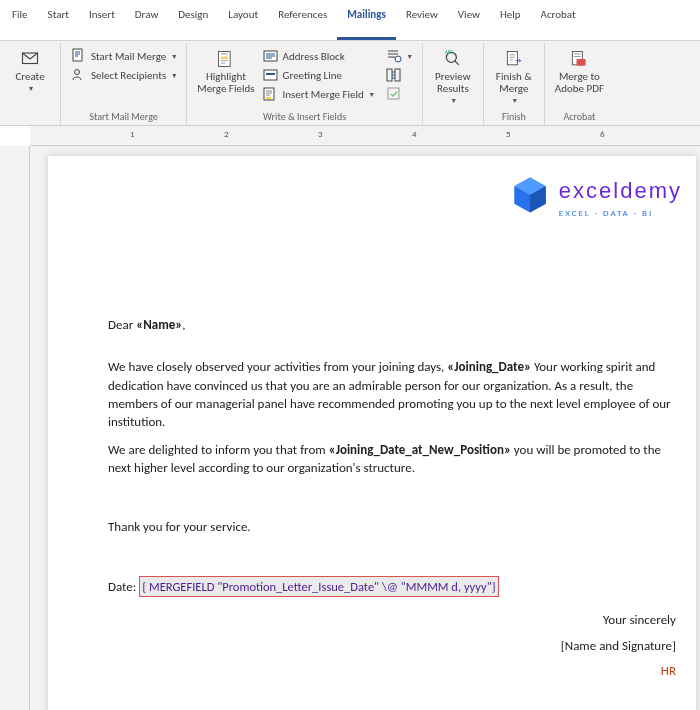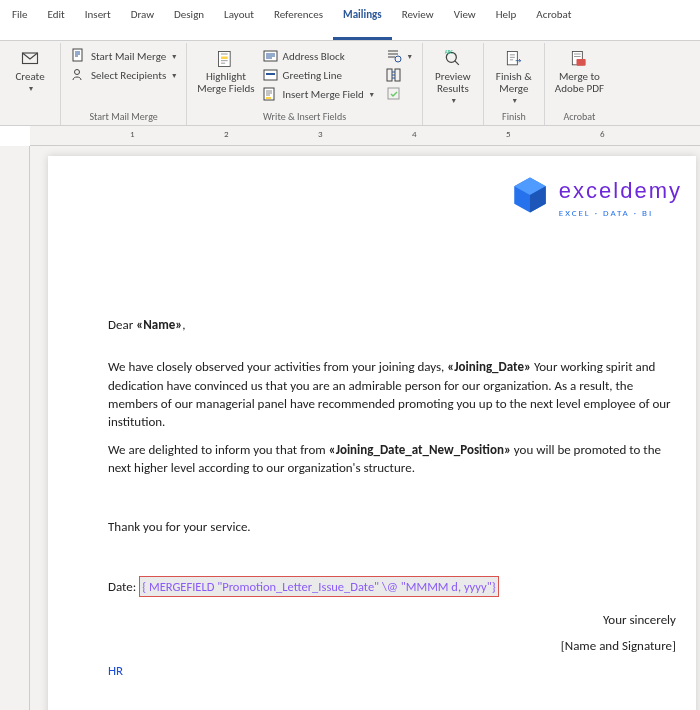--- a/index.html
+++ b/index.html
@@ -25,33 +25,33 @@
   .page { position: absolute; left: 48px; top: 10px; width: 648px; height: 580px; background: #fff; box-shadow: 0 0 8px rgba(0,0,0,0.15); padding: 20px 18px 12px 60px; font-family: Calibri, sans-serif; font-size: 13px; color: #222; line-height: 1.4; }
   .logo { position: absolute; right: 14px; top: 18px; display: flex; align-items: center; gap: 8px; }
   .logo-icon svg { width: 42px; height: 42px; }
   .logo-text { font-size: 22px; letter-spacing: 2px; color: #6d28d9; font-weight: 300; font-family: "Segoe UI Light","Segoe UI",sans-serif; }
   .logo-sub { font-size: 9px; letter-spacing: 2px; color: #2672ec; }
   .greeting { margin-top: 140px; }
   .para { margin-top: 24px; text-align: left; }
   .para2 { margin-top: 10px; }
   .thanks { margin-top: 40px; }
   .dateline { margin-top: 40px; }
-  .fieldcode { border: 1.5px solid #d9534f; padding: 1px 2px; background: #eaeaea; color: #8b5cf6; display: inline-block; font-size: 12.5px; }
+  .fieldcode { border: 1.5px solid #d9534f; padding: 1px 2px; background: #eaeaea; color: #4c1d95; display: inline-block; font-size: 12.5px; }
   .sign1 { margin-top: 14px; text-align: right; padding-right: 2px; }
   .sign2 { margin-top: 8px; text-align: right; padding-right: 2px; }
-  .hr { margin-top: 6px; text-align: left; padding-right: 2px; color: #1d4ed8; }
+  .hr { margin-top: 6px; text-align: right; padding-right: 2px; color: #c2410c; }
   .wm { position: absolute; right: 8px; bottom: 4px; font-size: 10px; color: #999; }
   b { font-weight: 700; }
 </style>
 </head>
 <body>
 
 <div class="tabs">
   <div class="tab">File</div>
-  <div class="tab">Edit</div>
+  <div class="tab">Start</div>
   <div class="tab">Insert</div>
   <div class="tab">Draw</div>
   <div class="tab">Design</div>
   <div class="tab">Layout</div>
   <div class="tab">References</div>
   <div class="tab active">Mailings</div>
   <div class="tab">Review</div>
   <div class="tab">View</div>
   <div class="tab">Help</div>
   <div class="tab">Acrobat</div>

